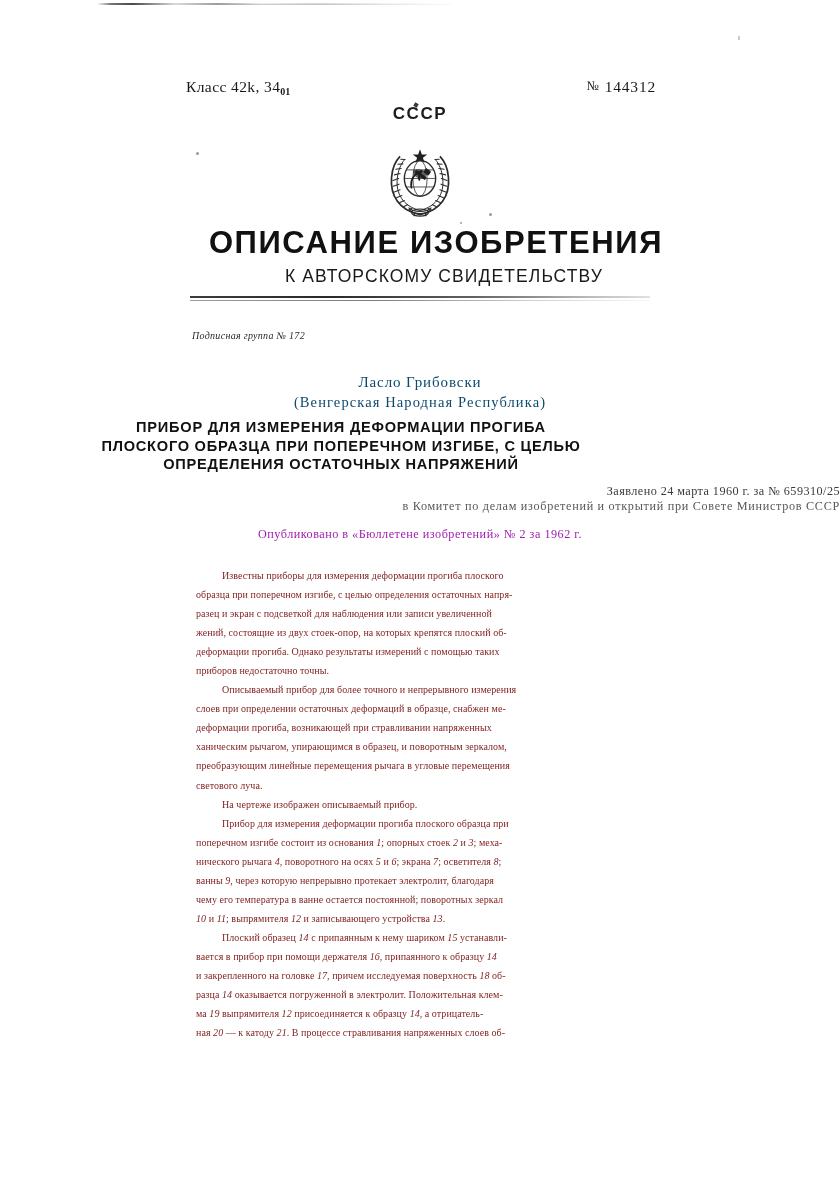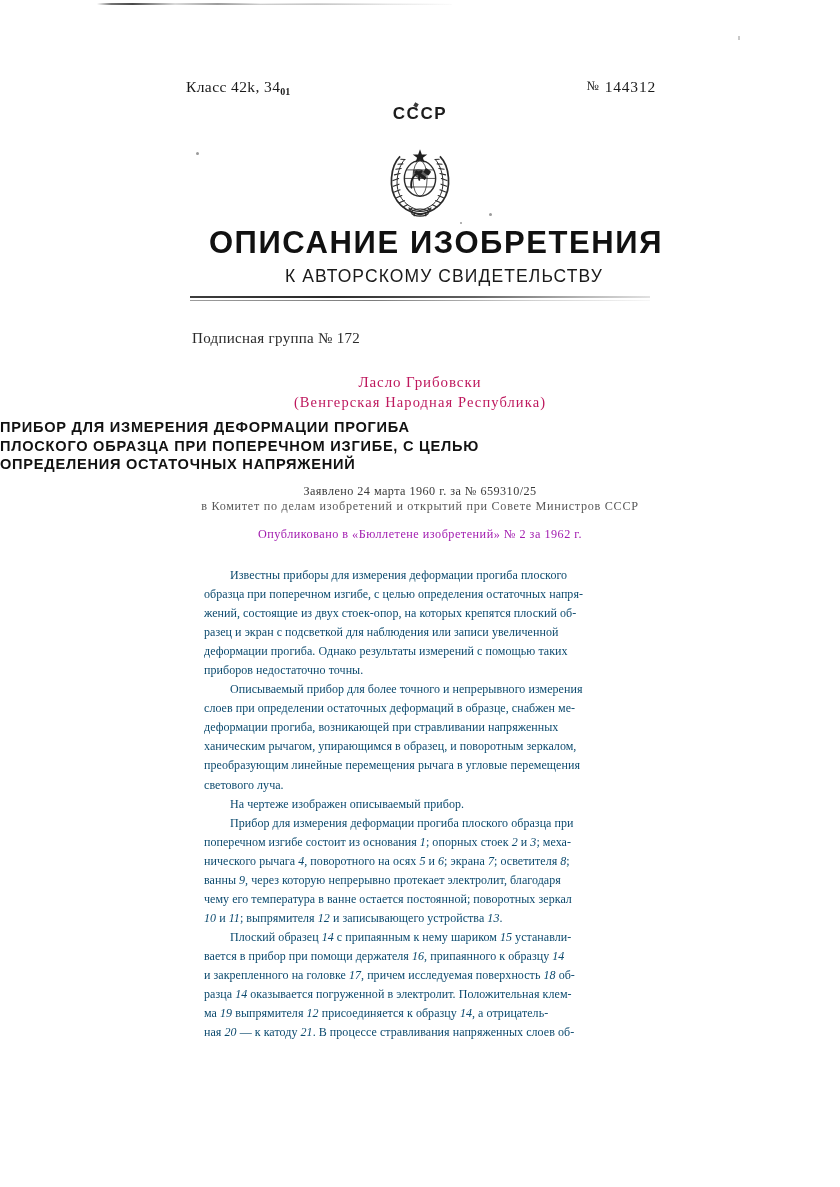--- a/index.html
+++ b/index.html
@@ -160,66 +160,68 @@
       rgba(70,70,70,0.7) 40%,
       rgba(140,140,140,0.4) 75%,
       rgba(200,200,200,0.15) 100%);
   }
 
   
   #sub-group {
     position: absolute;
     top: 330px;
     left: 192px;
-    font-size: 15px;
+    font-style: italic;
+    font-size: 10px;
     letter-spacing: 0.3px;
     color: #2a2a2a;
   }
 
   
   #author-block {
     position: absolute;
     top: 374px;
     left: 0;
     width: 840px;
     text-align: center;
-    color: #be185d;
+    color: #0c4a6e;
   }
   #author-name {
     font-size: 15px;
     letter-spacing: 0.9px;
   }
   #author-country {
     font-size: 14.5px;
     letter-spacing: 1.1px;
     margin-top: 3px;
   }
 
   
   #invention-title {
     position: absolute;
     top: 418px;
     left: 0;
     width: 682px;
+    text-align: center;
     font-family: "Liberation Sans", "DejaVu Sans", sans-serif;
     font-size: 14.6px;
     font-weight: 700;
     letter-spacing: 0.75px;
     line-height: 18.5px;
     color: #111;
   }
   #invention-title .tl { display: block; }
 
   
   #filing-block {
     position: absolute;
     top: 484px;
     left: 0;
     width: 840px;
-    text-align: center;
+    text-align: right;
     font-size: 12.2px;
     letter-spacing: 0.45px;
     line-height: 15px;
     color: #4a4a4a;
   }
   #filing-block .l1 { color: #3a3a3a; }
   #filing-block .l2 { color: #585858; letter-spacing: 0.7px; }
   #publication-line {
     position: absolute;
     top: 527px;
@@ -228,25 +230,25 @@
     text-align: center;
     font-size: 12.2px;
     letter-spacing: 0.5px;
     color: #a21caf;
   }
 
   
   #body-text {
     position: absolute;
     top: 566px;
-    left: 204px;
+    left: 196px;
     width: 458px;
-    font-size: 12px;
+    font-size: 10px;
     line-height: 19.05px;
-    color: #0c4a6e;
+    color: #7f1d1d;
     letter-spacing: 0.05px;
   }
   #body-text p { margin: 0; text-indent: 0; }
   #body-text .ln { display: block; white-space: nowrap; }
   #body-text .ind { padding-left: 26px; }
   #body-text i {
     font-style: italic;
   }
 </style>
 </head>
@@ -335,22 +337,22 @@
   <div id="filing-block">
     <div class="l1">Заявлено 24 марта 1960 г. за № 659310/25</div>
     <div class="l2">в Комитет по делам изобретений и открытий при Совете Министров СССР</div>
   </div>
   <div id="publication-line">Опубликовано в «Бюллетене изобретений» № 2 за 1962 г.</div>
 
   <div id="body-text">
       <p>
         <span class="ln ind">Известны приборы для измерения  деформации  прогиба плоского</span>
         <span class="ln">образца при поперечном изгибе, с целью определения остаточных напря-</span>
+        <span class="ln">разец и экран с подсветкой для наблюдения  или записи  увеличенной</span>
         <span class="ln">жений, состоящие из двух стоек-опор, на которых крепятся плоский об-</span>
-        <span class="ln">разец и экран с подсветкой для наблюдения  или записи  увеличенной</span>
         <span class="ln">деформации прогиба. Однако результаты измерений с помощью таких</span>
         <span class="ln">приборов недостаточно точны.</span>
       </p>
       <p>
         <span class="ln ind">Описываемый прибор для более точного и непрерывного измерения</span>
         <span class="ln">слоев при определении остаточных деформаций в образце, снабжен ме-</span>
         <span class="ln">деформации прогиба, возникающей  при  стравливании  напряженных</span>
         <span class="ln">ханическим рычагом, упирающимся в образец, и поворотным зеркалом,</span>
         <span class="ln">преобразующим линейные перемещения рычага в угловые перемещения</span>
         <span class="ln">светового луча.</span>

